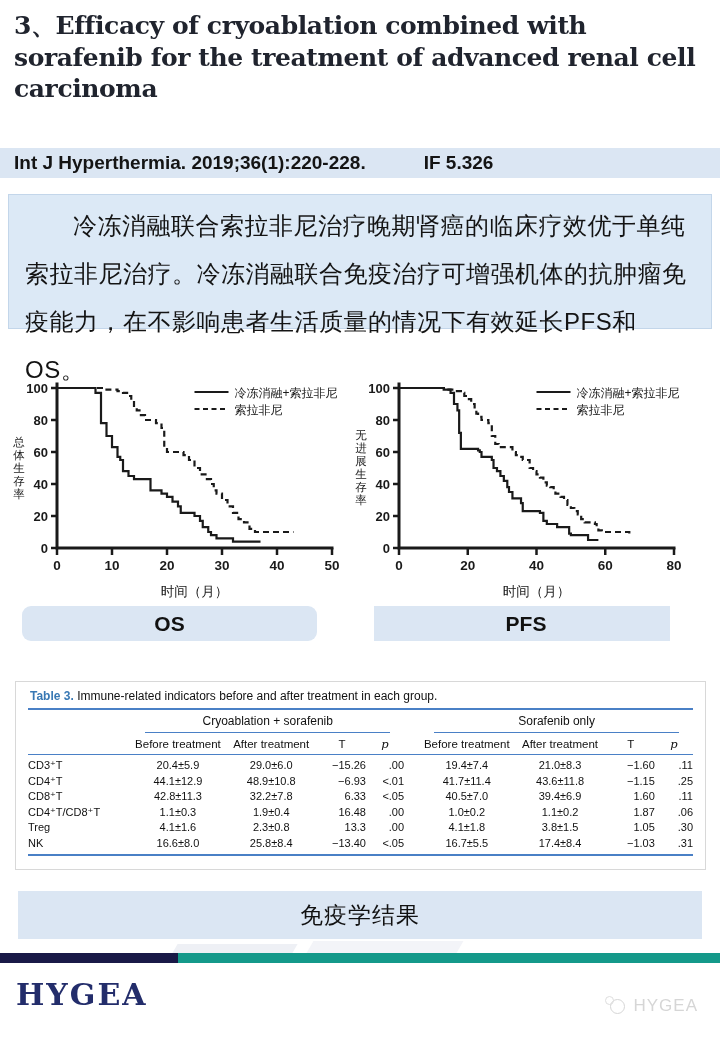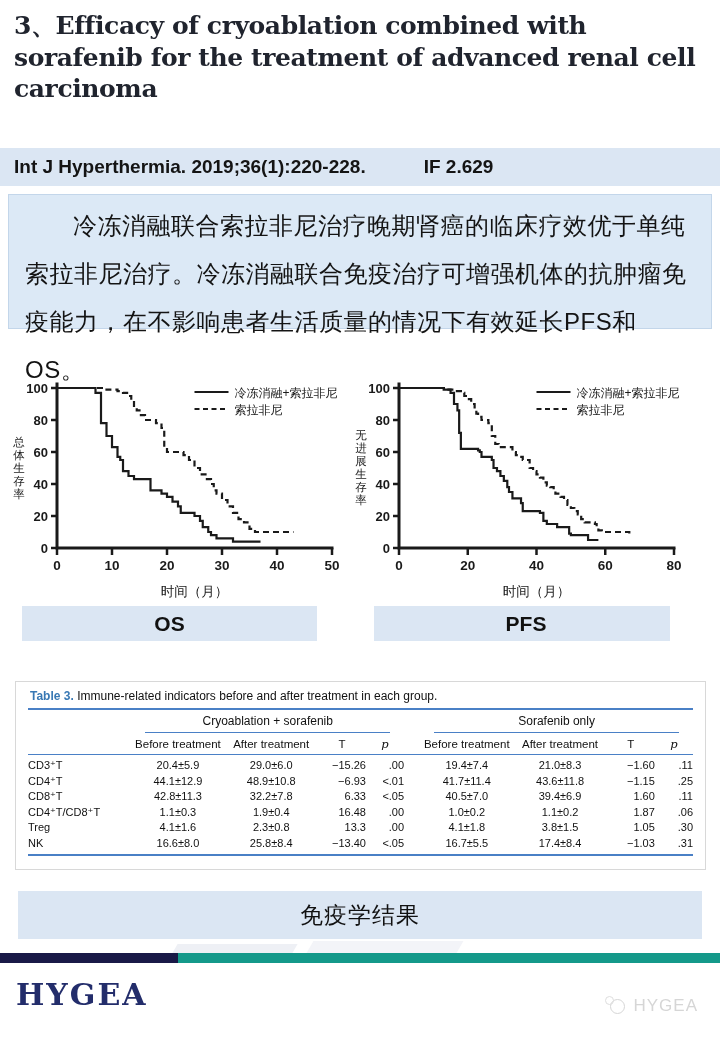--- a/index.html
+++ b/index.html
@@ -10,21 +10,21 @@
   }
   
   .title {
     position:absolute; left:14px; top:10px; width:698px;
     font-family:"DejaVu Serif","Liberation Serif",serif;
     font-size:25px; font-weight:bold; line-height:1.26; letter-spacing:-0.4px;
     color:#20242e;
   }
   
   .cite-bar {
-    position:absolute; left:0; top:148px; width:720px; height:38px;
+    position:absolute; left:0; top:148px; width:720px; height:30px;
     background:#dbe6f3; display:flex; align-items:center; padding-left:14px;
     font-size:19px; font-weight:600; color:#141414;
   }
   .cite-bar .if { margin-left:58px; }
   
   .cn-box {
     position:absolute; left:8px; top:194px; width:704px; height:135px;
     background:#dce9f6; border:1px solid #c3d6ea;
     padding:7px 16px 0 16px;
     font-size:24px; line-height:48px; color:#141414; letter-spacing:0.5px;
@@ -34,21 +34,21 @@
   .km-chart { position:absolute; width:334px; height:230px; }
   .chart-os { left:10px; top:372px; }
   .chart-pfs { left:352px; top:372px; }
   .km-chart text { font-family:"Liberation Sans","DejaVu Sans",sans-serif; }
   
   .panel-bar {
     position:absolute; top:606px; height:35px; background:#dbe6f3;
     display:flex; align-items:center; justify-content:center;
     font-size:21px; font-weight:600; color:#111;
   }
-  .os-bar { left:22px; width:295px; }
+  .os-bar { left:22px; width:295px;border-radius:9px; }
   .pfs-bar { left:374px; width:296px;padding-left:8px; }
   
   .table-card {
     position:absolute; left:15px; top:681px; width:691px; height:189px;
     background:#fff; border:1px solid #d8d8d8; padding:7px 12px 0 12px;
   }
   .tbl-caption {
     font-size:12px; color:#111; padding:0 2px 5px 2px;
     border-bottom:2px solid #4a80c6; white-space:nowrap;
   }
@@ -100,21 +100,21 @@
 </style>
 </head>
 <body>
 
 <div class="slide">
 
   <div class="title">3、Efficacy of cryoablation combined with sorafenib for the treatment of advanced renal cell carcinoma</div>
 
   <div class="cite-bar">
     <span>Int J Hyperthermia. 2019;36(1):220-228.</span>
-    <span class="if">IF 2.629</span>
+    <span class="if">IF 5.326</span>
   </div>
 
   <div class="cn-box">
     <p>冷冻消融联合索拉非尼治疗晚期肾癌的临床疗效优于单纯索拉非尼治疗。冷冻消融联合免疫治疗可增强机体的抗肿瘤免疫能力，在不影响患者生活质量的情况下有效延长PFS和OS。</p>
   </div>
 
   <svg class="km-chart chart-os" viewBox="0 0 334 230">
       <path d="M47,12 L47,176 L322,176" fill="none" stroke="#1a1a1a" stroke-width="3" stroke-linecap="square"></path>
       <line x1="47" y1="176" x2="41" y2="176" stroke="#1a1a1a" stroke-width="2.5"></line>
       <text x="38" y="180.5" text-anchor="end" font-size="13" font-weight="bold" fill="#1a1a1a">0</text>

